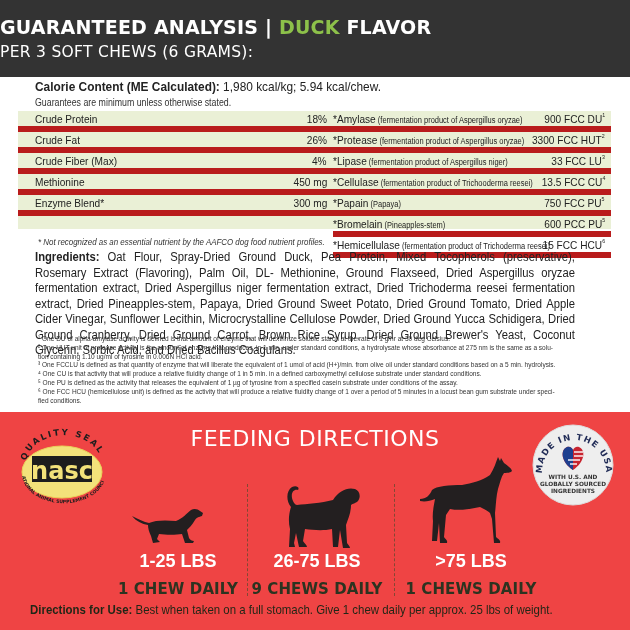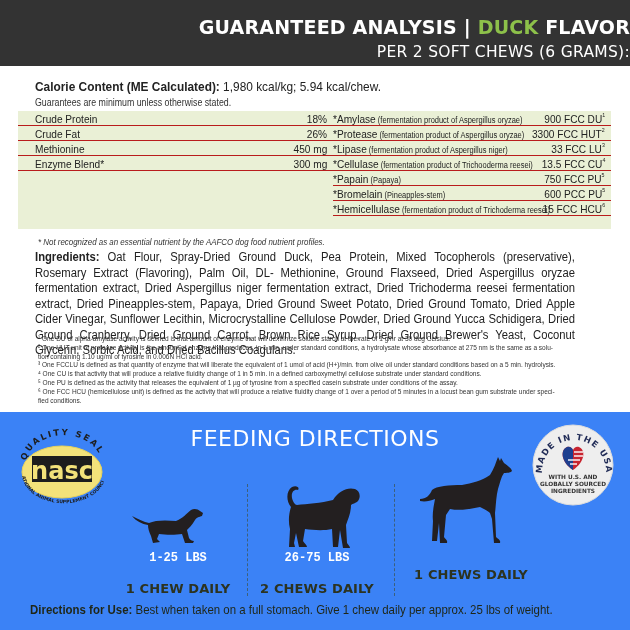--- a/index.html
+++ b/index.html
@@ -1,21 +1,21 @@
 <!DOCTYPE html>
 <html><head>
 <meta charset="utf-8">
 <style>
   * { box-sizing: border-box; margin: 0; padding: 0; }
   html, body { width: 630px; height: 630px; overflow: hidden; background: #ffffff; }
   body { font-family: "Liberation Sans", sans-serif; color: #222; position: relative; }
 
   .header {
-    position: absolute; left: 0; top: 0; width: 630px; height: 66px;
-    background: #333333; text-align: right; color: #fff;
+    position: absolute; left: 0; top: 0; width: 630px; height: 77px;
+    background: #333333; text-align: left; color: #fff;
   }
   .header .title {
     position: absolute; left: 0; right: 0; top: 16px;
     font-family: "DejaVu Sans", sans-serif; font-weight: bold; font-size: 19px; letter-spacing: 0.2px;
   }
   .header .title .accent { color: #8dc14a; }
   .header .subtitle {
     position: absolute; left: 0; right: 0; top: 43px;
     font-family: "DejaVu Sans", sans-serif; font-size: 15.5px; letter-spacing: 0.3px;
   }
@@ -29,21 +29,21 @@
     position: absolute; left: 35px; top: 97px; font-size: 10px; color: #333;
     transform: scaleX(0.88); transform-origin: left top; white-space: nowrap;
   }
 
   .table {
     position: absolute; left: 18px; top: 111px; width: 315px; height: 118px;
     background: #eaf0d6;
   }
   .table.right { left: 333px; width: 278px; }
   .row {
-    height: 15px; border-bottom: 1px solid #b91c1c; position: relative;
+    height: 21px; border-bottom: 6px solid #b91c1c; position: relative;
     font-size: 11.5px; line-height: 16px; white-space: nowrap;
   }
   .row .lbl { position: absolute; left: 17px; top: 0; transform: scaleX(0.88); transform-origin: left center; }
   .row .lbl small { font-size: 8.5px; }
   .row .val { position: absolute; right: 6px; top: 0; transform: scaleX(0.88); transform-origin: right center; }
   .table.right .row .lbl { left: 0px; }
   .table.right .row .lbl small { font-size: 8.5px; }
   .table.right .row .val { right: 6px; }
   sup { font-size: 6px; vertical-align: top; line-height: 8px; }
 
@@ -57,62 +57,66 @@
   }
   .ingredients b { font-weight: bold; }
 
   .footnotes {
     position: absolute; left: 38px; top: 335px; width: 640px; font-size: 7.6px; line-height: 8.8px; color: #333;
     transform: scaleX(0.86); transform-origin: left top;
   }
   .footnotes .fn { white-space: nowrap; }
 
   .feeding {
-    position: absolute; left: 0; top: 412px; width: 630px; height: 218px; background: #3b82f6;
+    position: absolute; left: 0; top: 412px; width: 630px; height: 218px; background: #ef4444;
   }
   .feeding .ftitle {
     position: absolute; left: 0; right: 0; top: 14px; text-align: center; color: #fff;
     font-family: "DejaVu Sans", sans-serif; font-size: 22px; letter-spacing: 0.5px; font-weight: normal;
   }
 
   .nasc { position: absolute; left: 12px; top: 8px; width: 100px; height: 90px; }
   .usa { position: absolute; left: 528px; top: 8px; width: 90px; height: 90px; }
 
   .divider { position: absolute; top: 72px; width: 0; height: 112px; border-left: 1px dashed #3e4a2a; opacity: 0.6; }
 
   .dog { position: absolute; }
   .tier { position: absolute; text-align: center; color: #fff; width: 150px; }
-  .tier .lbs { font-family: Liberation Mono, monospace; font-weight: bold; font-size: 12px; }
-  .tier .chews { font-family: "DejaVu Sans", sans-serif; font-weight: bold; font-size: 13px; color: #2c3320; margin-top: 16px; letter-spacing: 0.1px; }
+  .tier .lbs { font-family: Liberation Sans, sans-serif; font-weight: bold; font-size: 18px; }
+  .tier .chews { font-family: "DejaVu Sans", sans-serif; font-weight: bold; font-size: 15px; color: #2c3320; margin-top: 8px; letter-spacing: 0.1px; }
 
   .directions {
     position: absolute; left: 30px; top: 190px; font-size: 13px; color: #1f2616; white-space: nowrap;
     transform: scaleX(0.88); transform-origin: left top;
   }
   .directions b { font-weight: bold; }
 </style>
 </head>
 <body>
 
 <div class="header">
   <div class="title"><span>GUARANTEED ANALYSIS | </span><span class="accent">DUCK</span><span> FLAVOR</span></div>
-  <div class="subtitle">PER 2 SOFT CHEWS (6 GRAMS):</div>
+  <div class="subtitle">PER 3 SOFT CHEWS (6 GRAMS):</div>
 </div>
 
 <div class="calorie"><b>Calorie Content (ME Calculated):</b><span> 1,980 kcal/kg; 5.94 kcal/chew.</span></div>
 <div class="guarantee">Guarantees are minimum unless otherwise stated.</div>
 
 <div class="table" id="tbl-left">
     <div class="row">
       <span class="lbl"><span>Crude Protein</span><small></small></span>
       <span class="val"><span>18%</span></span>
     </div>
     <div class="row">
       <span class="lbl"><span>Crude Fat</span><small></small></span>
       <span class="val"><span>26%</span></span>
+    </div>
+    <div class="row">
+      <span class="lbl"><span>Crude Fiber (Max)</span><small></small></span>
+      <span class="val"><span>4%</span></span>
     </div>
     <div class="row">
       <span class="lbl"><span>Methionine</span><small></small></span>
       <span class="val"><span>450 mg</span></span>
     </div>
     <div class="row">
       <span class="lbl"><span>Enzyme Blend*</span><small></small></span>
       <span class="val"><span>300 mg</span></span>
     </div>
   </div>
@@ -208,20 +212,21 @@
   <svg class="dog" style="left:420px; top:45px; width:96px; height:88px;" viewBox="0 0 96 88">
     <path fill="#231f20" d="M0,42 C6,42 10,38 12,33 C16,29 30,28 42,28 C52,26 62,24 70,18 C74,12 76,5 78,0 L80,4 L81,1 L84,6 C88,9 91,11 92,14 C90,16 87,16 84,16 C81,20 80,26 78,32 C76,40 76,48 75,56 L76,80 C78,82 81,83 80,86 L74,86 L72,62 L70,56 C68,54 64,52 60,50 C50,52 40,54 30,52 L26,58 L24,80 C25,82 28,83 27,86 L20,86 L19,66 L17,84 L12,84 L13,64 C12,56 14,48 15,42 C10,44 5,45 0,44 Z"></path>
   </svg>
 
   <div class="tier" style="left:103px; top:139px;">
     <div class="lbs">1-25 LBS</div>
     <div class="chews">1 CHEW DAILY</div>
   </div>
   <div class="tier" style="left:242px; top:139px;">
     <div class="lbs">26-75 LBS</div>
-    <div class="chews">2 CHEWS DAILY</div>
+    <div class="chews">9 CHEWS DAILY</div>
   </div>
   <div class="tier" style="left:396px; top:139px;">
+    <div class="lbs">&gt;75 LBS</div>
     <div class="chews">1 CHEWS DAILY</div>
   </div>
 
   <div class="directions"><b>Directions for Use:</b><span> Best when taken on a full stomach. Give 1 chew daily per approx. 25 lbs of weight.</span></div>
 </div>
 
 </body></html>

